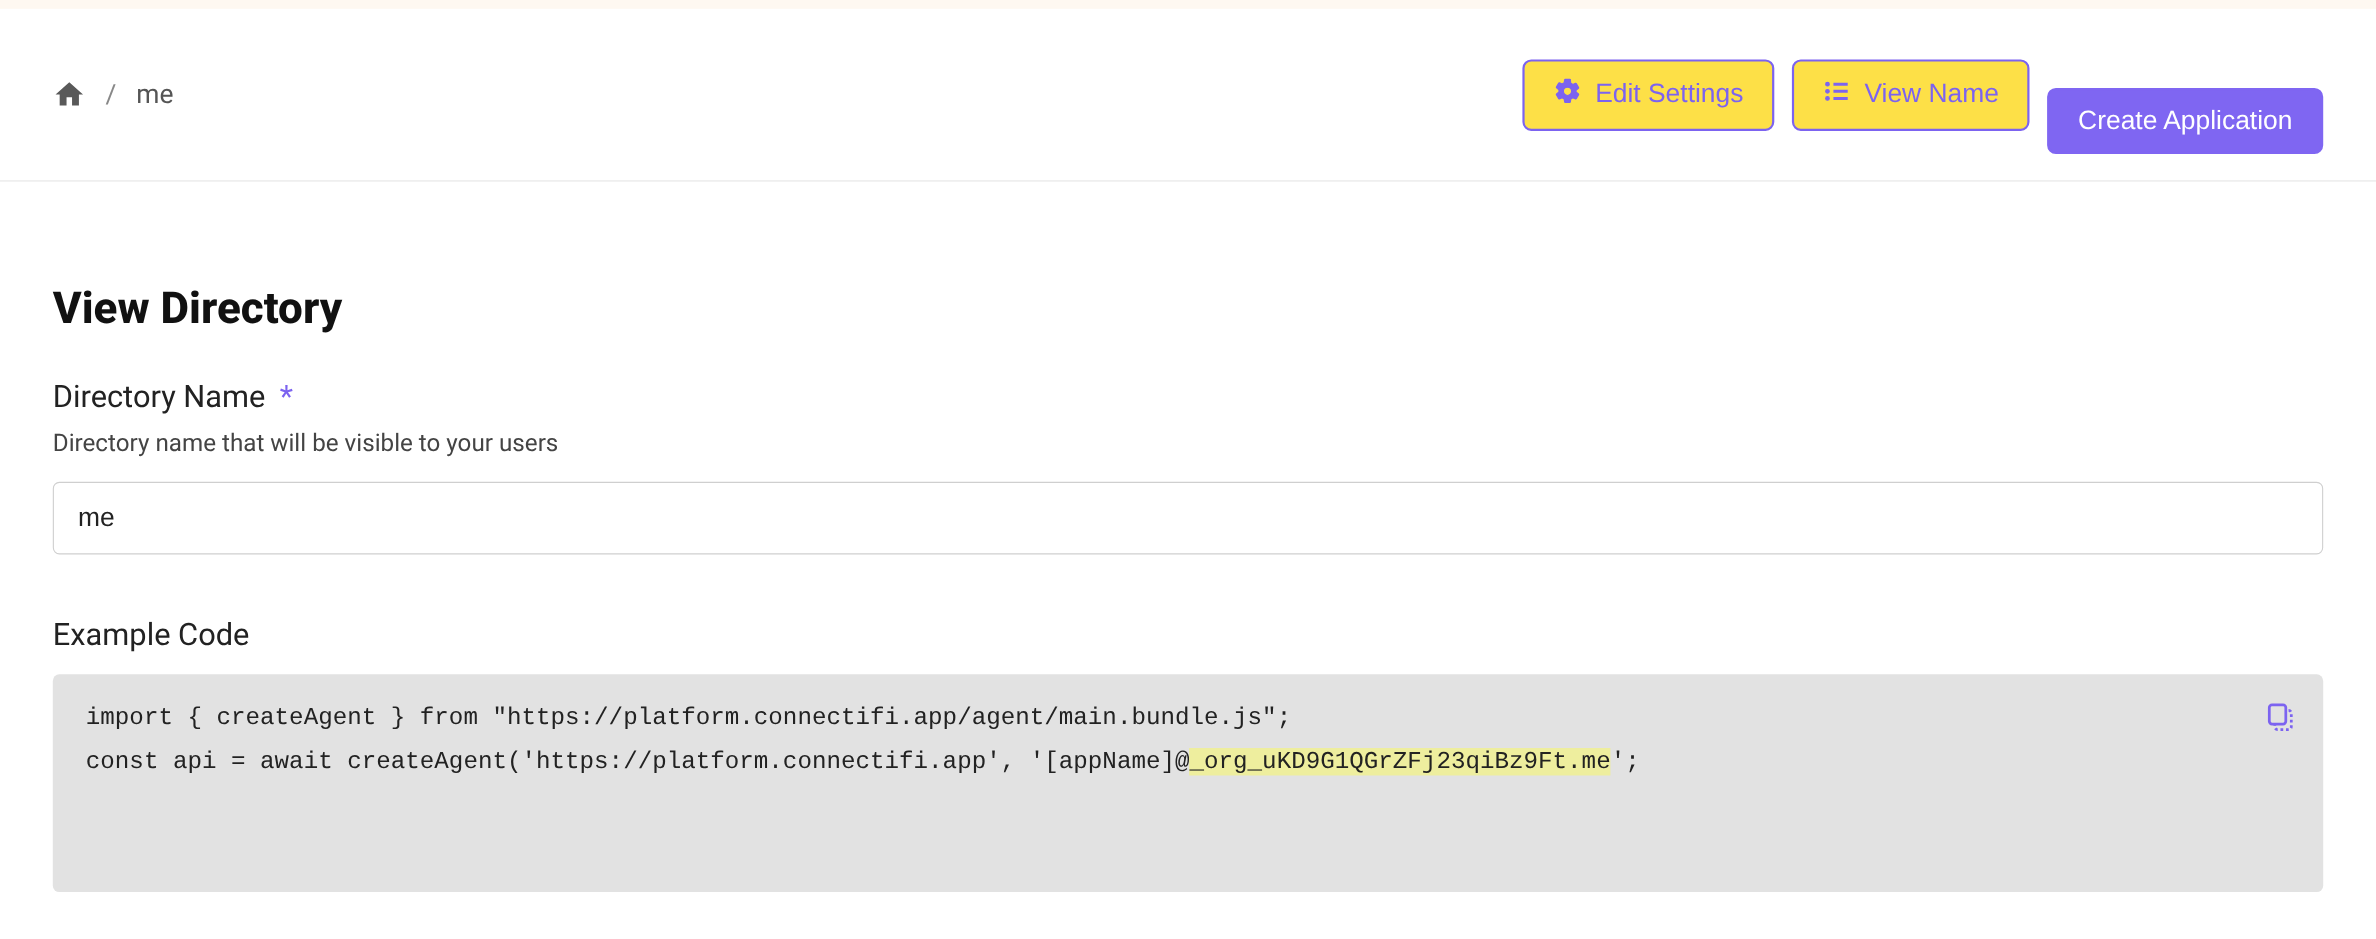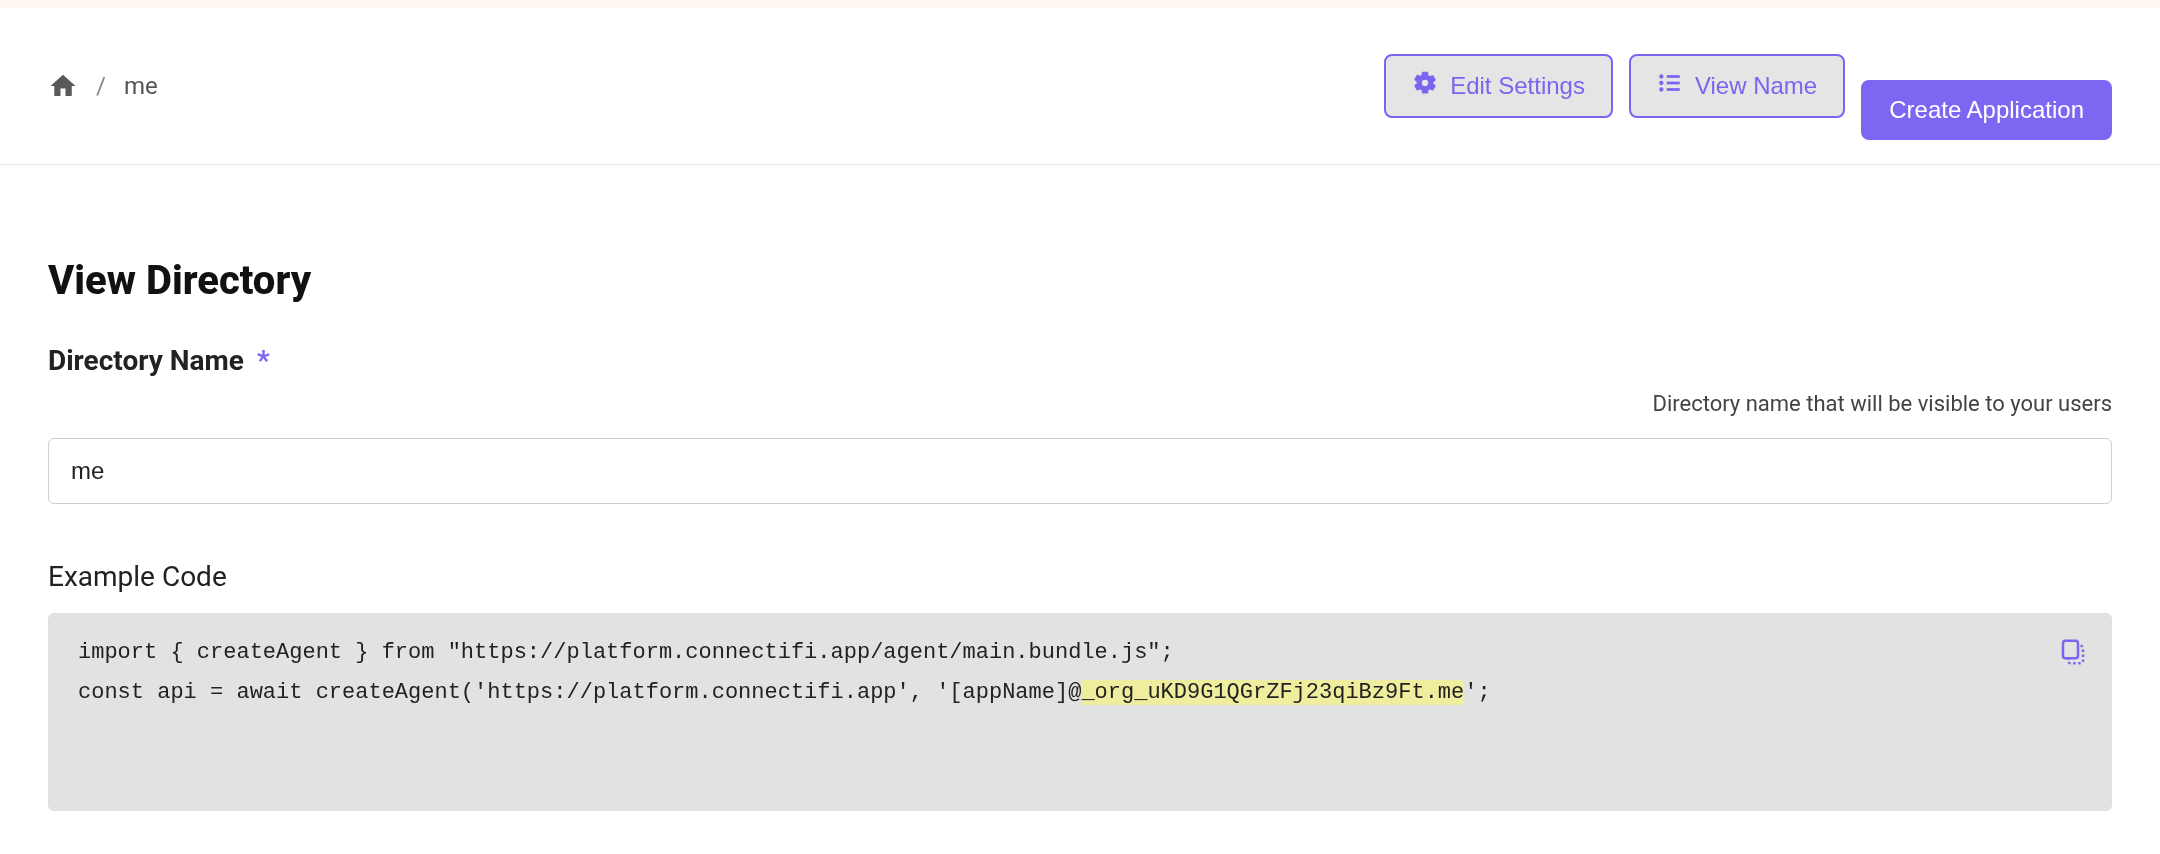--- a/index.html
+++ b/index.html
@@ -65,21 +65,21 @@
       gap: 12px;
       padding: 14px 26px;
       font-size: 24px;
       font-weight: 500;
       border-radius: 8px;
       cursor: pointer;
       border: 2px solid transparent;
       white-space: nowrap;
     }
     .btn-outline {
-      background: #e5e5e5;
+      background: #fde047;
       border-color: #7c63f0;
       color: #7c63f0;
     }
     .btn-primary {
       background: #7f66f2;
       color: #ffffff;
       border-color: #7f66f2;
       margin-top: 48px;
     }
     .btn svg {
@@ -95,33 +95,32 @@
     }
     .page-title {
       font-size: 40px;
       font-weight: 800;
       margin-bottom: 40px;
       color: #111;
       margin-top: 44px;
     }
     .field-label {
       font-size: 28px;
-      font-weight: 700;
+      font-weight: 400;
       margin-bottom: 14px;
       color: #222;
     }
     .required-mark {
       color: #7c63f0;
       margin-left: 6px;
     }
     .field-helper {
       font-size: 22px;
       color: #444;
       margin-bottom: 22px;
-      text-align: right;
     }
     .text-input {
       width: 100%;
       padding: 18px 22px;
       font-size: 24px;
       border: 1px solid #cfcfcf;
       border-radius: 6px;
       background: #fff;
       color: #222;
     }

